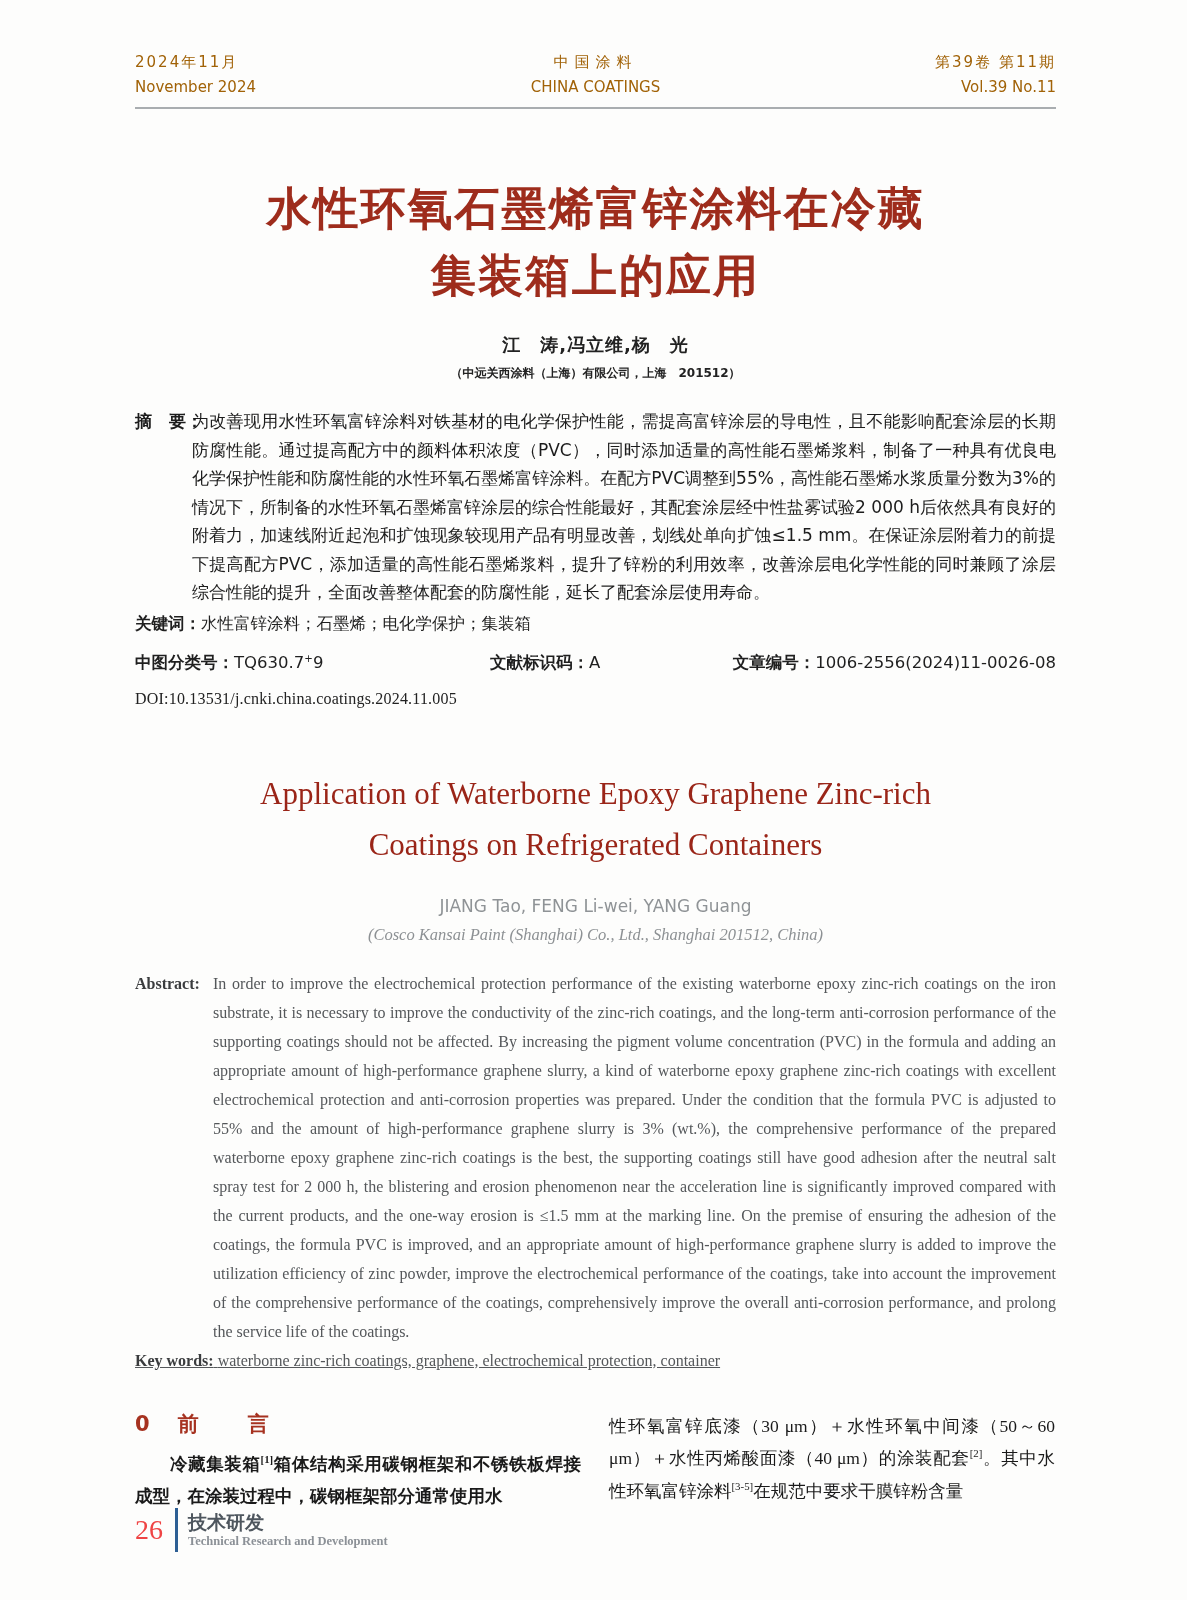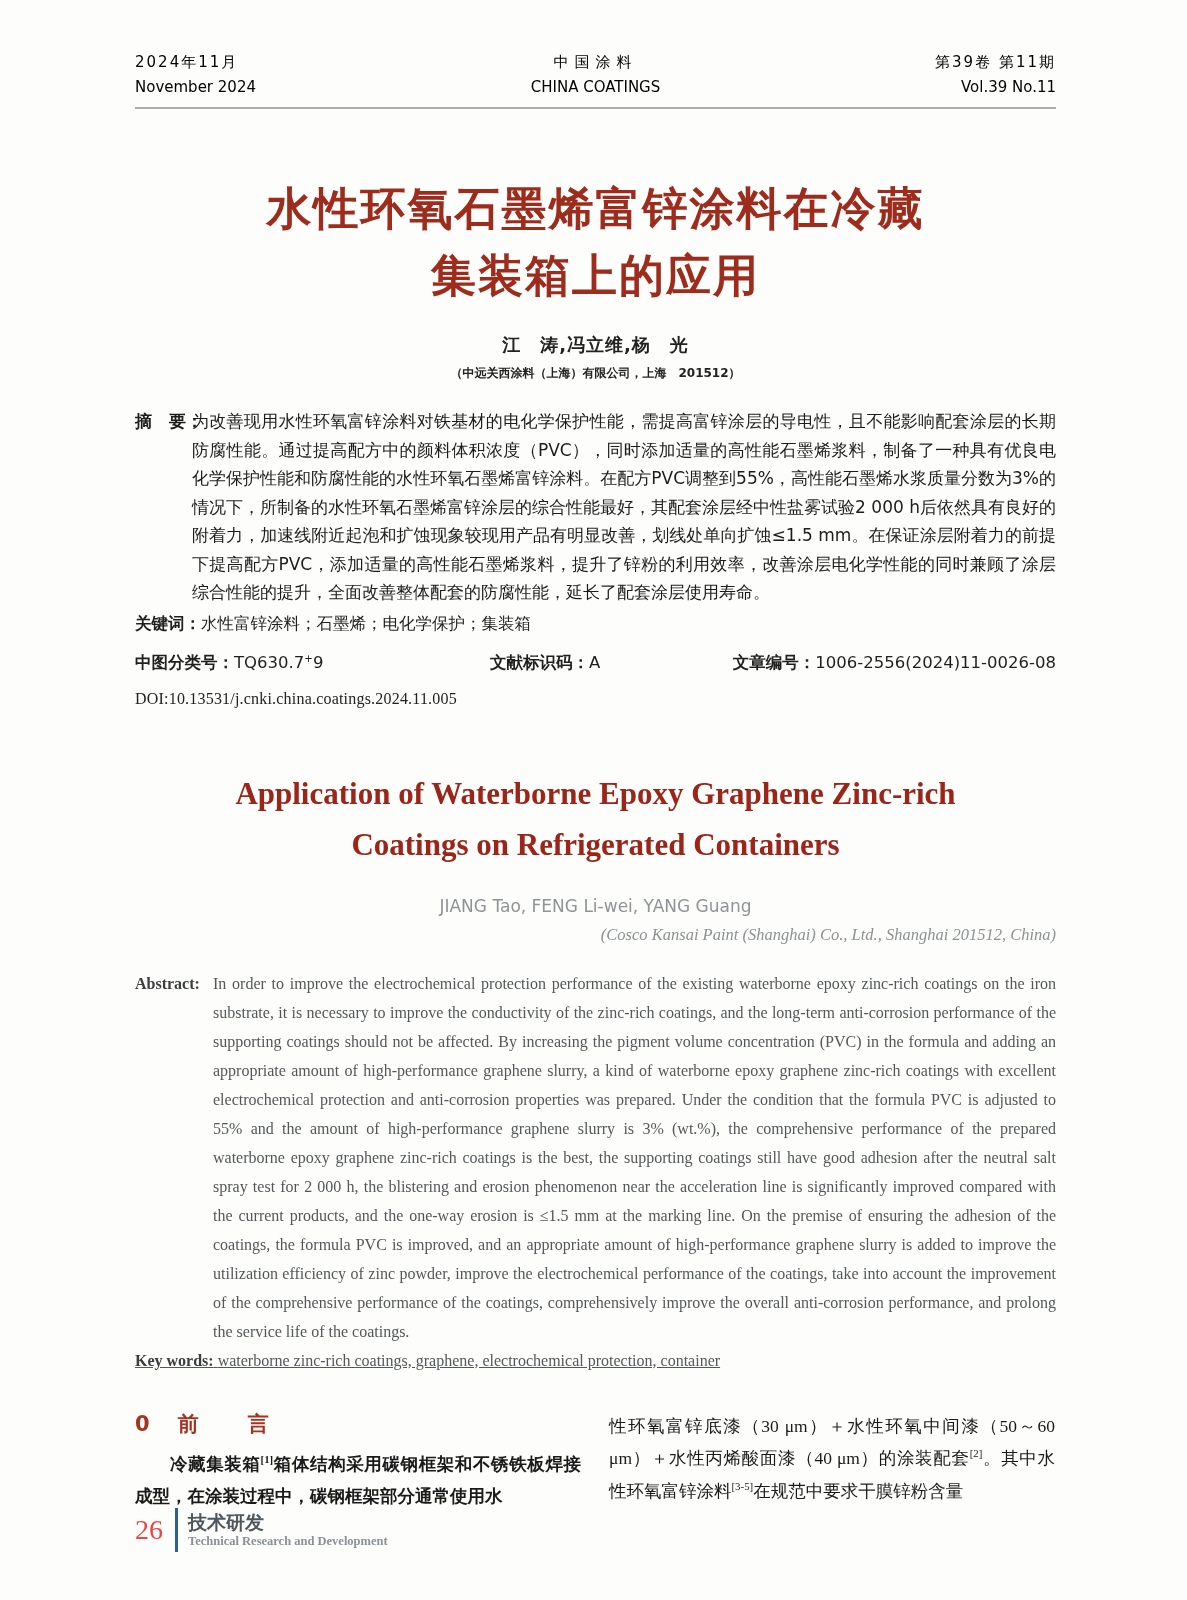--- a/index.html
+++ b/index.html
@@ -13,21 +13,21 @@
     color:#1f1f1f;
     overflow:hidden;
   }
   .content { position:absolute; left:135px; top:0; width:921px; }
 
   
   .jheader {
     display:flex; justify-content:space-between; align-items:flex-end;
     padding-top:50px; padding-bottom:7px;
     border-bottom:2px solid #a9adb0;
-    color:#000000; font-size:15px; line-height:25px;
+    color:#a16207; font-size:15px; line-height:25px;
   }
   .jheader .cell-c { text-align:center; }
   .jheader .cell-r { text-align:right; }
   .jheader .cn { letter-spacing:2px; }
   .jheader .cell-c .cn { letter-spacing:6px; }
 
   
   .cn-title {
     margin-top:66px; text-align:center;
     font-size:45px; font-weight:bold; color:#9e2c1c;
@@ -65,25 +65,25 @@
   .doi {
     margin-top:14px;
     font-family:"Liberation Serif","DejaVu Serif",serif;
     font-size:16px; color:#222; letter-spacing:0.2px;
   }
 
   
   .en-title {
     margin-top:60px; text-align:center;
     font-family:"Liberation Serif","DejaVu Serif",serif;
-    font-size:31px; font-weight:bold; color:#9a2518; line-height:51px;
+    font-size:31px; font-weight:normal; color:#9a2518; line-height:51px;
   }
   .en-authors { margin-top:26px; text-align:center; color:#8f9396; font-size:17px; }
   .en-affil {
-    margin-top:9px; text-align:right; color:#8d9194;
+    margin-top:9px; text-align:center; color:#8d9194;
     font-family:"Liberation Serif","DejaVu Serif",serif;
     font-style:italic; font-size:16.5px;
   }
   .en-abstract {
     margin-top:24px; padding-left:78px;
     font-family:"Liberation Serif","DejaVu Serif",serif;
     font-size:16px; line-height:29px; color:#54575a;
   }
   .en-abstract .hang-label { color:#3a3c3e; }
   .en-keywords {

